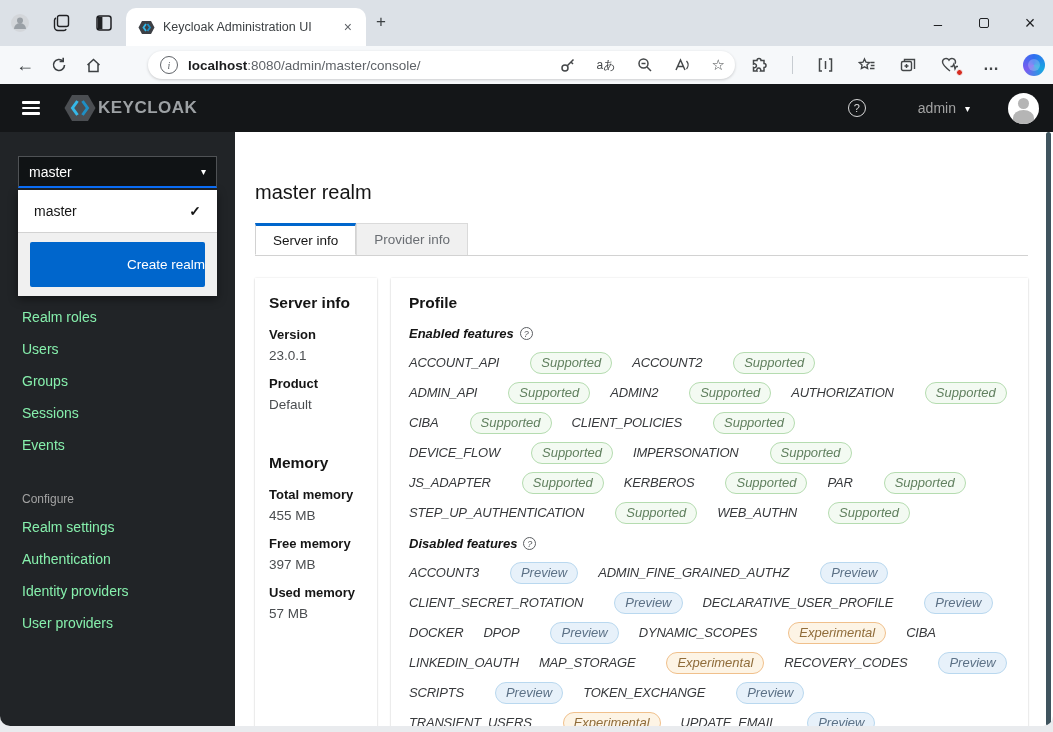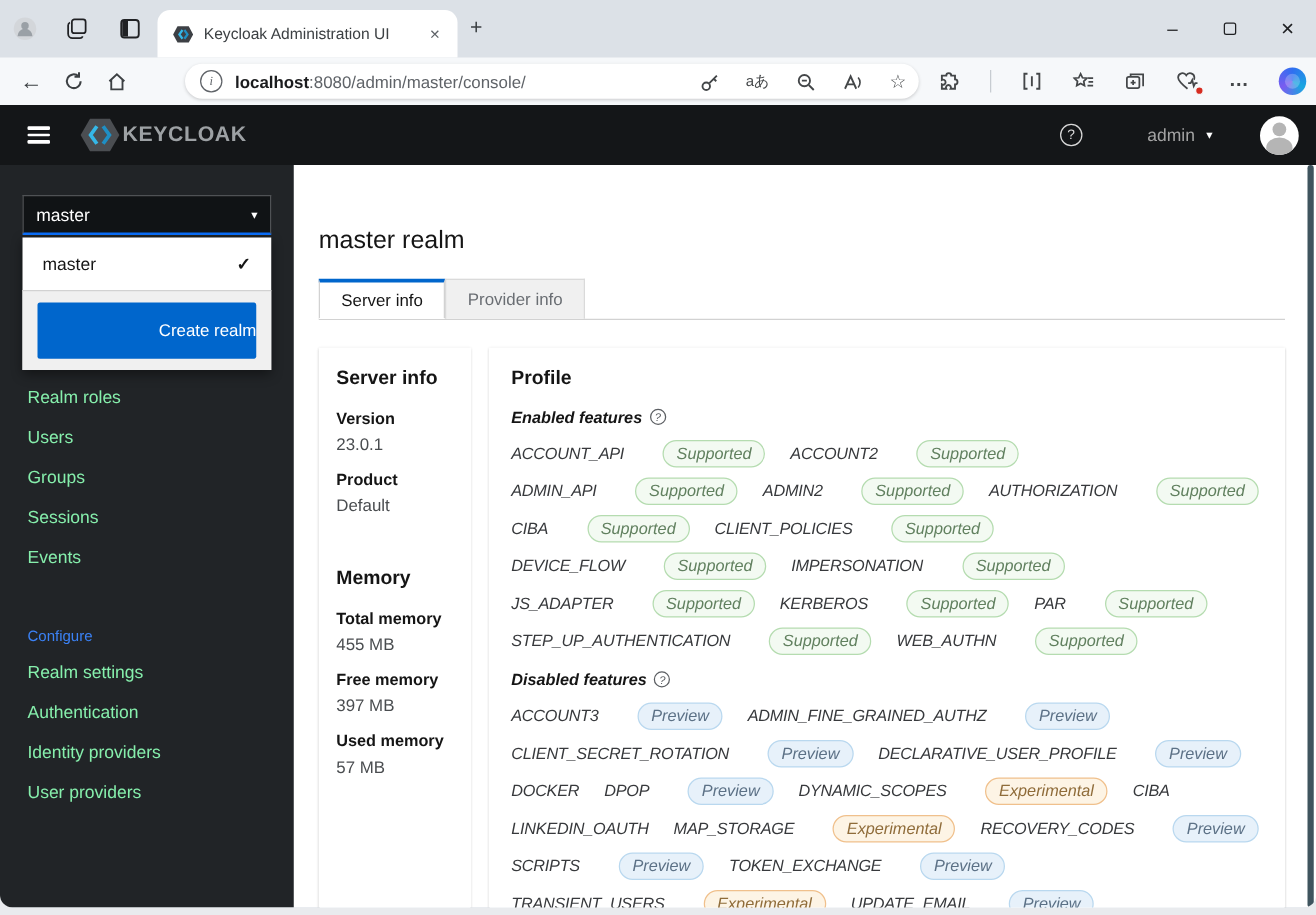--- a/index.html
+++ b/index.html
@@ -19,21 +19,21 @@
   .wincontrols > span { width:46px; height:46px; display:flex; align-items:center; justify-content:center; font-size:15px; color:#202124; cursor:pointer; }
   .maxbox { display:inline-block; width:10px; height:10px; border:1.2px solid #202124; border-radius:2px; }
 
   
   .toolbar { position:absolute; top:46px; left:0; right:0; height:38px; background:#f6f8fa; display:flex; align-items:center; }
   .navicon { width:34px; display:flex; justify-content:center; color:#3c4043; font-size:16px; cursor:pointer; }
   .addressbar { position:absolute; left:148px; top:5px; width:587px; height:28px; background:#ffffff; border-radius:14px; box-shadow:0 1px 3px rgba(0,0,0,0.18); display:flex; align-items:center; padding:0 10px 0 8px; }
   .ab-info { width:18px; height:18px; border:1.2px solid #5f6368; border-radius:50%; font-size:10px; color:#5f6368; display:flex; align-items:center; justify-content:center; font-style:italic; font-family:"Liberation Serif", serif; margin:0 10px 0 4px; cursor:pointer; }
   .url { font-size:13.5px; color:#5f6368; white-space:nowrap; flex:1; }
   .url .host { color:#1b1c1e; font-weight:600; }
-  .ab-icons { display:flex; align-items:flex-end; gap:21px; margin-left:8px; }
+  .ab-icons { display:flex; align-items:center; gap:21px; margin-left:8px; }
   .ab-icons span, .right-icons span { color:#444749; cursor:pointer; display:flex; align-items:center; justify-content:center; }
   .right-icons { position:absolute; right:8px; top:0; height:38px; display:flex; align-items:center; gap:24px; }
   .vdivider { width:1px; height:18px; background:#c7ccd1; }
   .essentials { position:relative; }
   .essentials .dot { position:absolute; right:-4px; bottom:-3px; width:7px; height:7px; border-radius:50%; background:#d62c20; border:1px solid #f6f8fa; }
   .copilot { width:22px; height:22px; border-radius:50%; background:conic-gradient(#2f6ff0,#18a7e0,#7a5cf0,#2f6ff0); position:relative; }
   .copilot::after { content:""; position:absolute; inset:5px; background:#f6f8fa; border-radius:50%; opacity:.25; }
 
   
   .masthead { position:absolute; top:84px; left:0; right:0; height:48px; background:#141618; display:flex; align-items:center; }
@@ -47,21 +47,21 @@
   .caret { color:#ffffff; font-size:10px; margin-left:9px; cursor:pointer; }
   .mast-avatar { width:31px; height:31px; border-radius:50%; background:#ffffff; margin-left:38px; position:relative; overflow:hidden; cursor:pointer; }
   .mast-avatar::before { content:""; position:absolute; top:5px; left:10px; width:11px; height:11px; border-radius:50%; background:#b5b5b5; }
   .mast-avatar::after { content:""; position:absolute; top:17px; left:5px; width:21px; height:16px; border-radius:50% 50% 0 0; background:#b5b5b5; }
 
   
   .page { position:absolute; top:132px; left:0; right:0; bottom:0; background:#ffffff; }
   .sidebar { position:absolute; top:0; left:0; width:235px; bottom:0; background:#212427; }
   .nav { position:absolute; inset:0; padding-top:137px; }
   .nav-item { height:32px; display:flex; align-items:center; padding-left:22px; color:#86efac; font-size:14px; cursor:pointer; }
-  .nav-heading { margin-top:36px; height:24px; display:flex; align-items:center; padding-left:22px; color:#3b82f6; font-size:12px; }
+  .nav-heading { margin-top:26px; height:24px; display:flex; align-items:center; padding-left:22px; color:#a3a3a3; font-size:12px; }
   .realm-toggle { position:absolute; top:24px; left:18px; width:199px; height:32px; background:#101315; border:1px solid #4f5255; border-bottom:2px solid #0a6cf5; display:flex; align-items:center; padding:0 10px; cursor:pointer; z-index:6; }
   .realm-toggle .val { color:#ffffff; font-size:14px; flex:1; }
   .realm-toggle .caret { margin-left:0; }
   .realm-menu { position:absolute; top:58px; left:18px; width:199px; background:#ffffff; box-shadow:0 3px 9px rgba(0,0,0,0.45); z-index:5; }
   .realm-item { display:flex; align-items:center; padding:13px 16px; font-size:14px; color:#151515; cursor:pointer; }
   .realm-item .check { margin-left:auto; font-size:14px; color:#151515; font-weight:700; }
   .realm-menu-footer { border-top:1px solid #d2d2d2; background:#f0f0f0; padding:9px 12px; }
   .create-btn { display:block; width:100%; height:45px; background:#0066cc; color:#ffffff; font-size:13.5px; border:none; border-radius:2px; cursor:pointer; font-family:inherit;text-align:right; }
 
   

